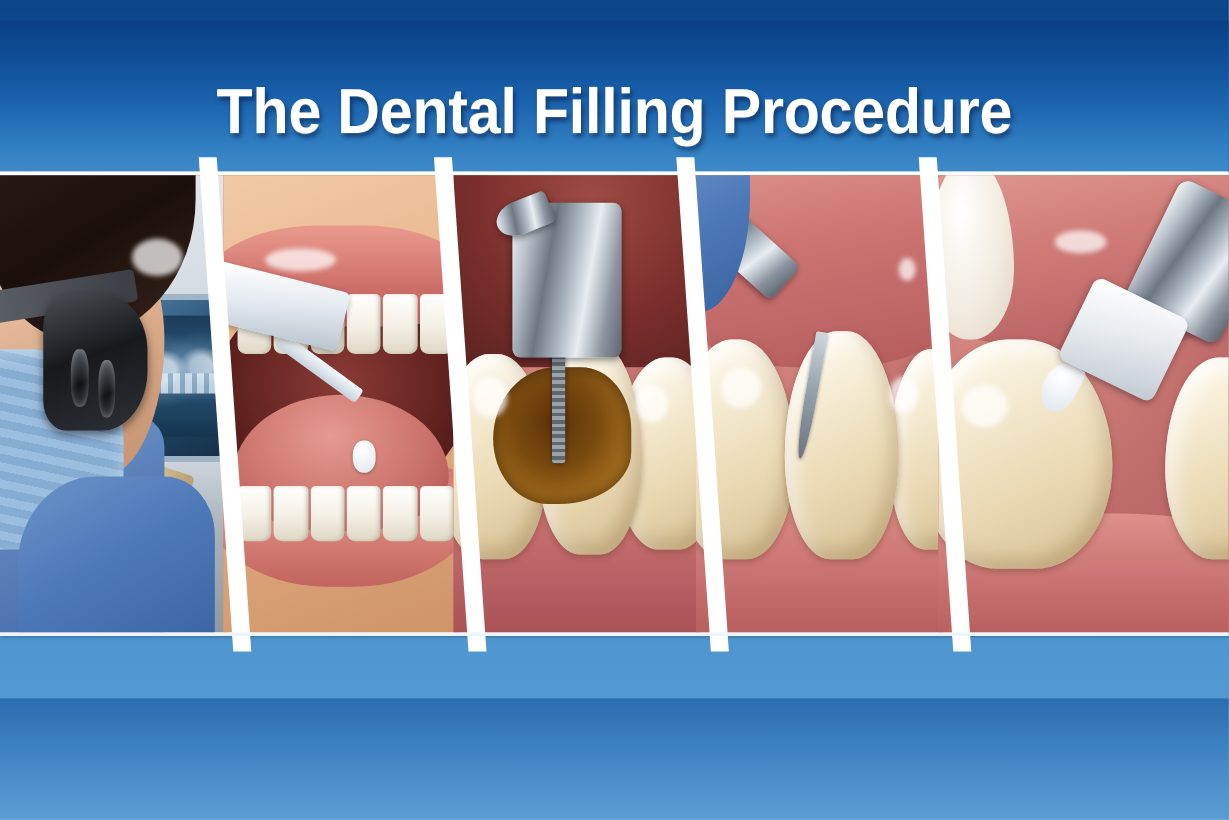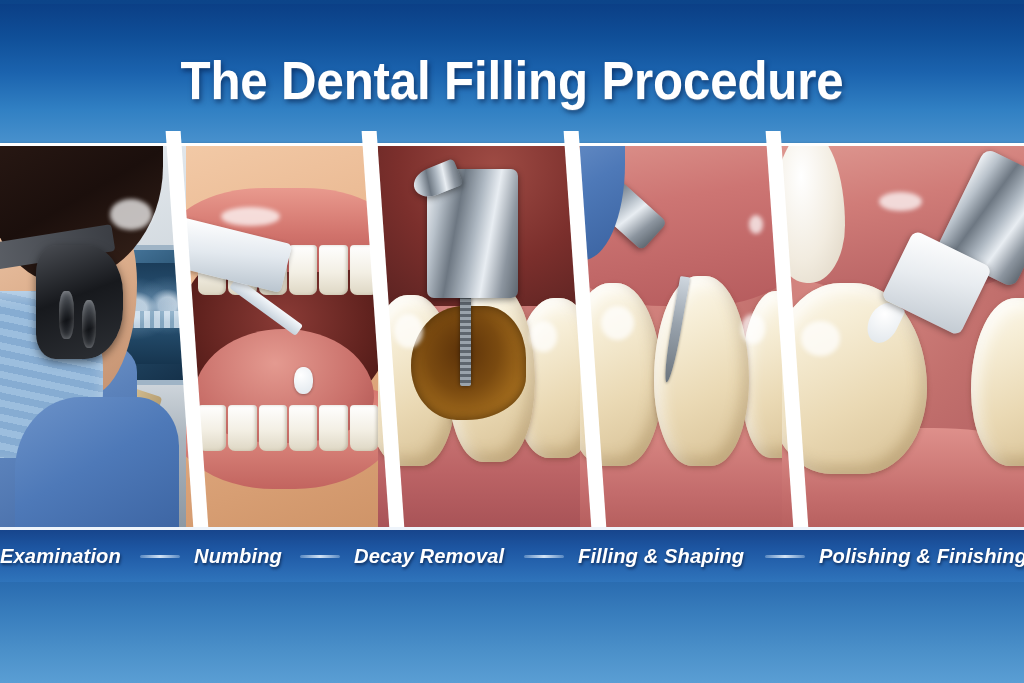--- a/index.html
+++ b/index.html
@@ -8,21 +8,21 @@
     font-family:"Liberation Sans","DejaVu Sans",sans-serif;
     background:#2f78bd;
   }
   #infographic{
     position:relative;width:1024px;height:683px;overflow:hidden;
     background:linear-gradient(180deg,#0c4489 0%,#12559f 18%,#1e69b4 38%,#3a85c6 62%,#4f96d0 78%,#5a9fd6 100%);
   }
 
   
   #header{
-    position:absolute;left:0;top:4px;width:1024px;height:143px;
+    position:absolute;left:0;top:17px;width:1024px;height:143px;
     background:linear-gradient(180deg,#0b3f86 0%,#0f4e97 22%,#1b63ae 48%,#3180c3 74%,#4b93ce 100%);
   }
   #title{
     position:absolute;left:0;top:46px;width:1024px;text-align:center;
     color:#ffffff;
     font-family:"Liberation Sans Narrow","Liberation Sans","DejaVu Sans Condensed",sans-serif;
     font-weight:700;font-size:53px;letter-spacing:-0.2px;
     transform:scaleX(.93);transform-origin:center;
     text-shadow:2px 3px 5px rgba(0,20,60,.55),0 1px 0 rgba(255,255,255,.25);
     white-space:nowrap;
@@ -340,29 +340,16 @@
     </div>
 
     <div class="divider" style="left:180px;"></div>
     <div class="divider" style="left:376px;"></div>
     <div class="divider" style="left:578px;"></div>
     <div class="divider" style="left:780px;"></div>
 
     <div id="strip-bottom-line"></div>
   </div>
 
-  <div id="labelbar">
-    <div style="width:8px"></div>
-    <div class="step-label">Examination</div>
-    <div class="step-dash"></div>
-    <div class="step-label">Numbing</div>
-    <div class="step-dash"></div>
-    <div class="step-label">Decay Removal</div>
-    <div class="step-dash"></div>
-    <div class="step-label">Filling &amp; Shaping</div>
-    <div class="step-dash"></div>
-    <div class="step-label">Polishing &amp; Finishing</div>
-    <div style="width:14px"></div>
-  </div>
 
   <div id="footer"></div>
 
 </div>
 
 </body></html>

